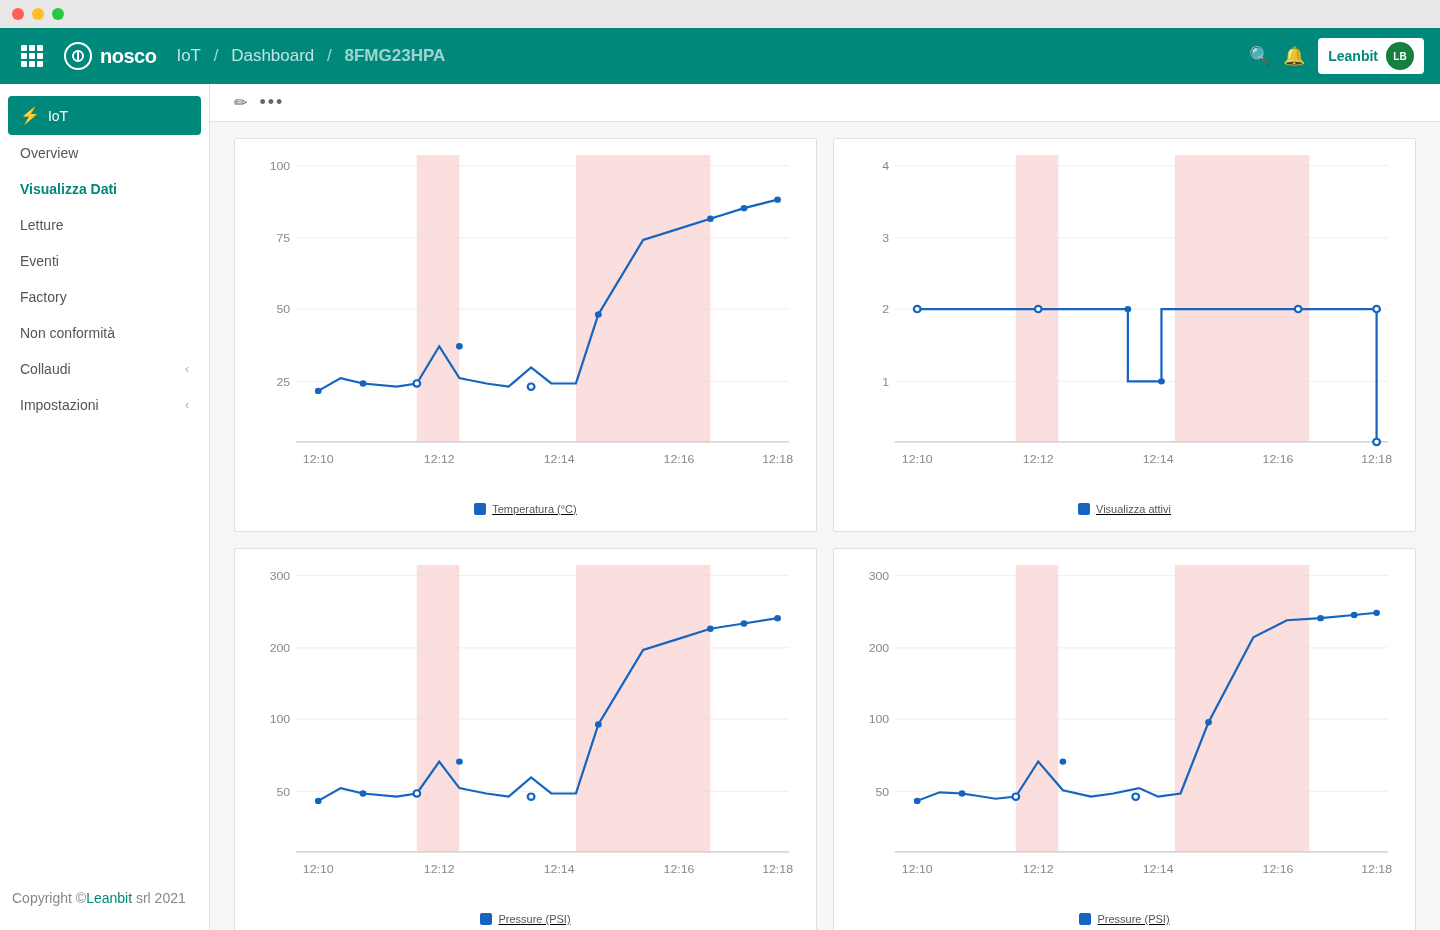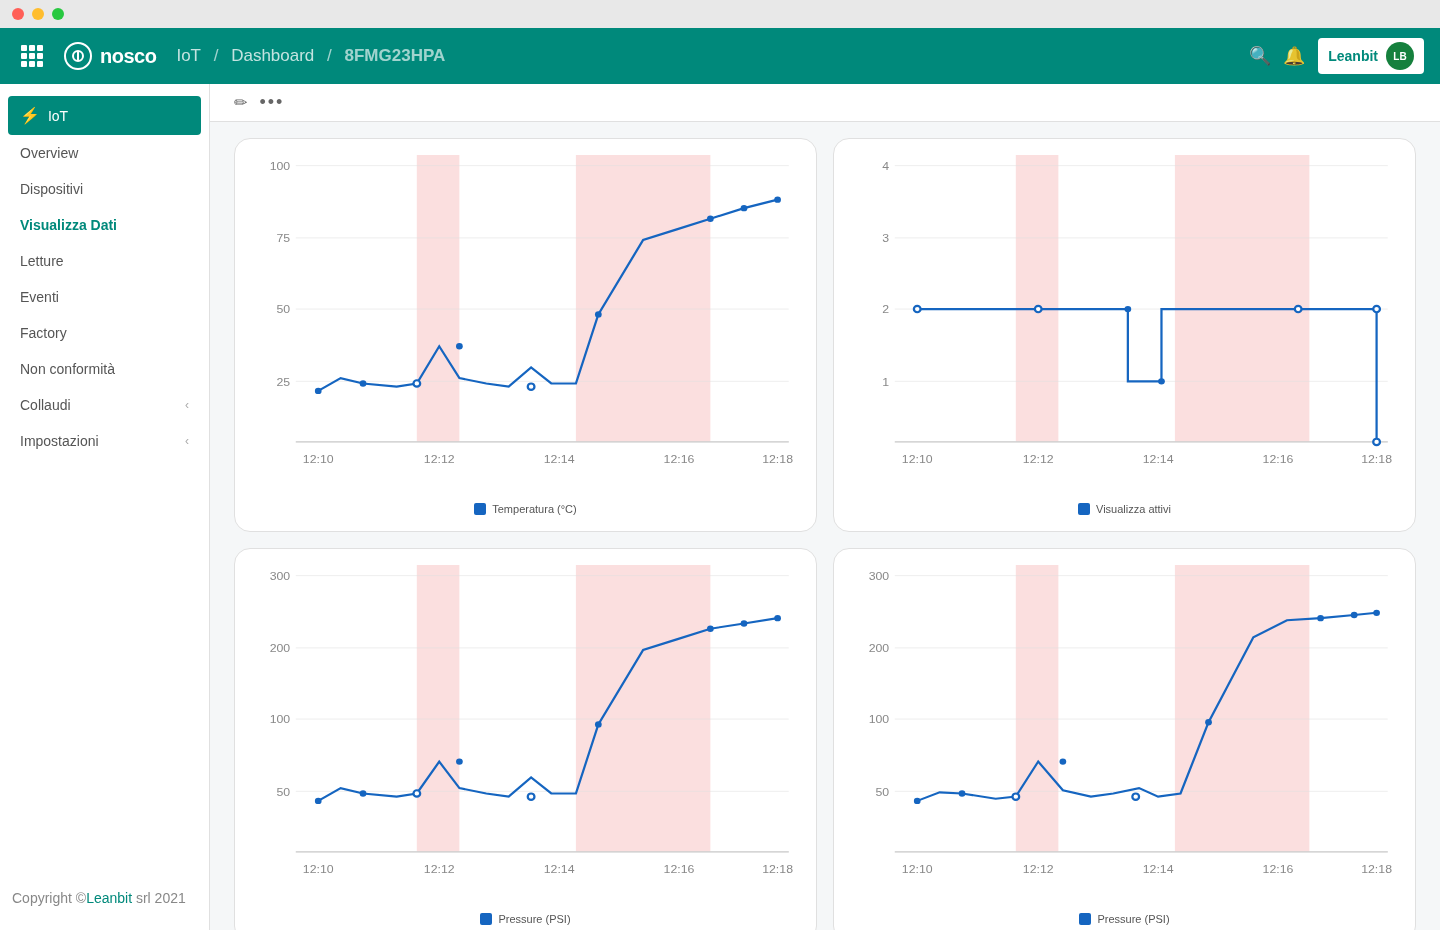--- a/index.html
+++ b/index.html
@@ -41,21 +41,21 @@
     .sidebar-footer a { color: #00897b; }
     .sidebar-collapse { margin-left: auto; color: #aaa; font-size: 12px; }
 
     
     .main { flex: 1; overflow-y: auto; background: #f5f7f8; padding: 0; }
     .main-toolbar { background: white; padding: 8px 24px; display: flex; align-items: center; gap: 12px; border-bottom: 1px solid #e0e0e0; }
     .toolbar-icon { font-size: 16px; color: #666; cursor: pointer; }
 
     
     .charts-grid { display: grid; grid-template-columns: 1fr 1fr; gap: 16px; padding: 16px 24px; }
-    .chart-card { background: white; border-radius: 16px; border: 1px solid #e0e0e0; padding: 16px; position: relative; }
+    .chart-card { background: white; border-radius: 2px; border: 1px solid #e0e0e0; padding: 16px; position: relative; text-decoration: underline; }
 
     
     .chart-svg-container { width: 100%; height: 340px; position: relative; }
     .chart-legend { display: flex; align-items: flex-start; justify-content: center; gap: 6px; margin-top: 8px; font-size: 11px; color: #555; }
     .legend-dot { width: 12px; height: 12px; border-radius: 2px; background: #1565c0; }
 
     svg text { font-family: -apple-system, BlinkMacSystemFont, sans-serif; }
   </style>
 </head>
 <body>
@@ -110,23 +110,20 @@
 
 <div class="layout">
 
   <div class="sidebar">
     <div class="sidebar-item active">
       <span class="sidebar-item-icon">⚡</span>
       <span>IoT</span>
     </div>
     <div class="sidebar-item">
       <span>Overview</span>
-    </div>
-    <div class="sidebar-item">
-      <span>Dispositivi</span>
     </div>
     <div class="sidebar-item active-text">
       <span>Visualizza Dati</span>
     </div>
     <div class="sidebar-item">
       <span>Letture</span>
     </div>
     <div class="sidebar-item">
       <span>Eventi</span>
     </div>

